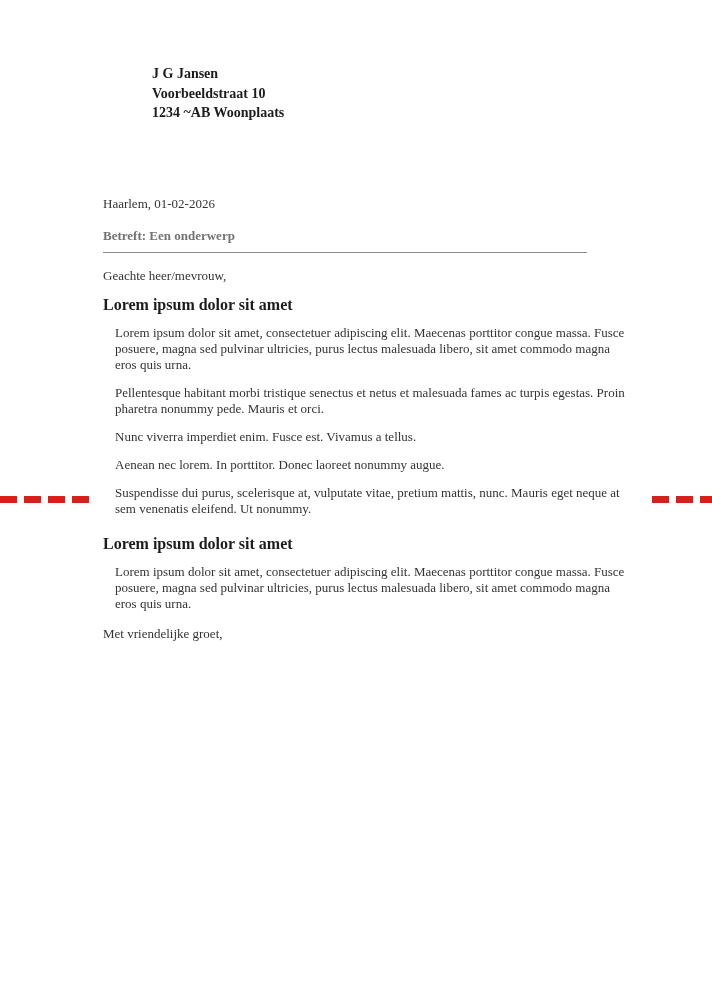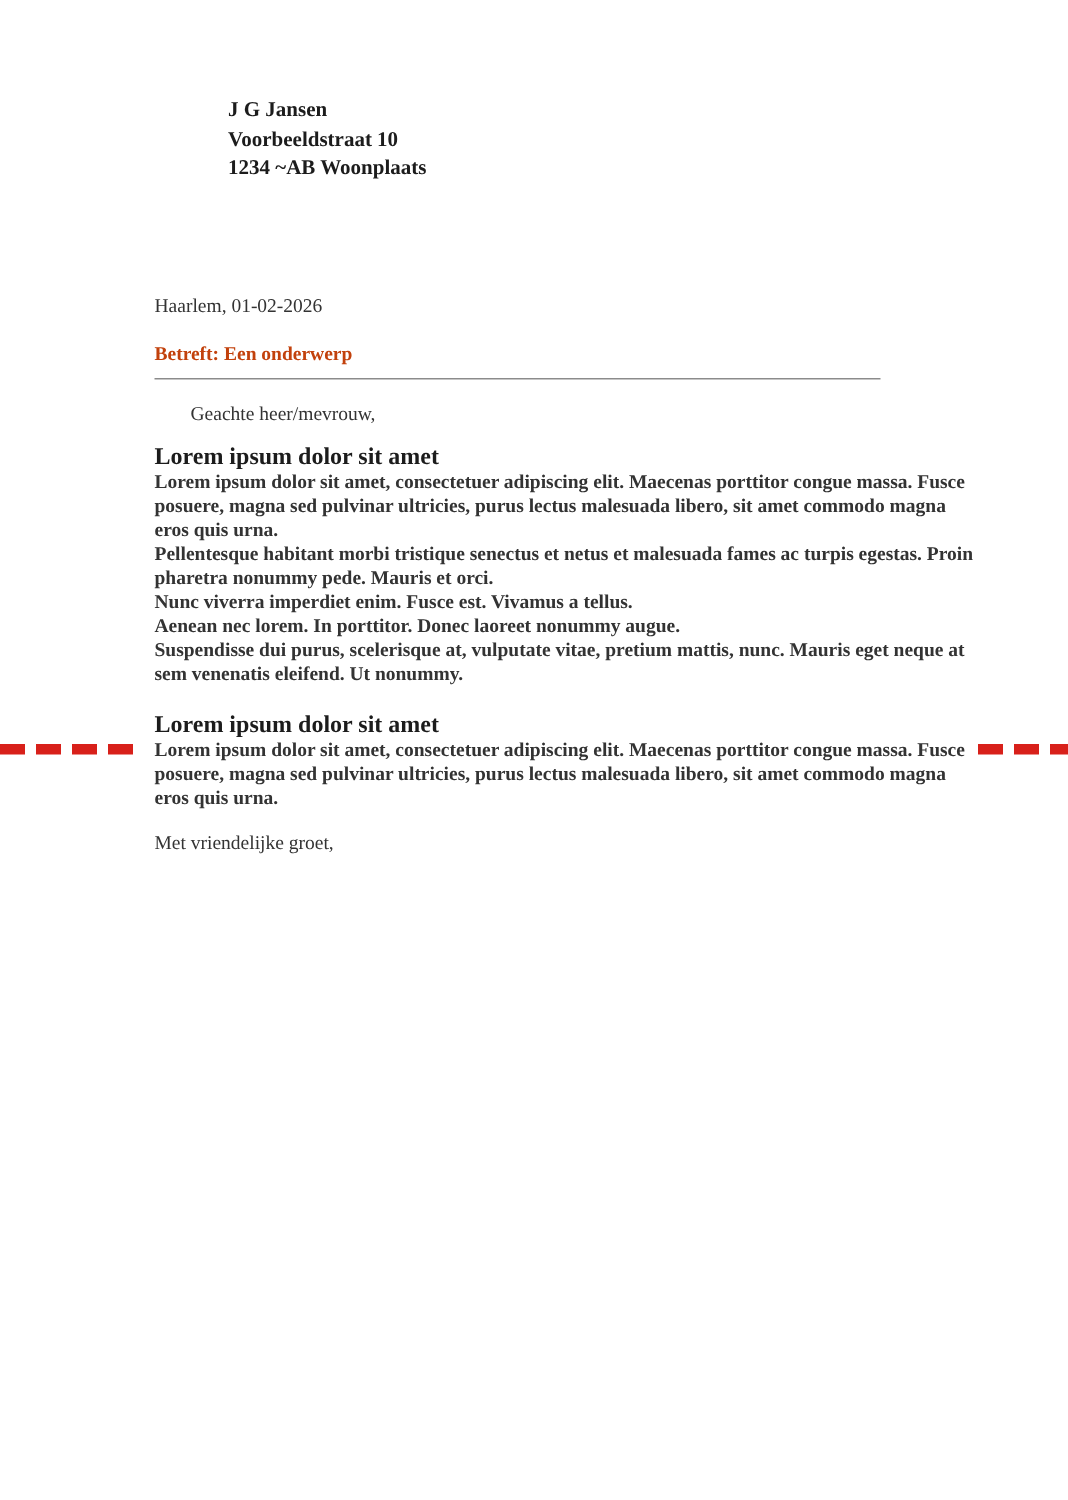--- a/index.html
+++ b/index.html
@@ -36,45 +36,43 @@
     font-size: 13px;
     line-height: 16px;
   }
   .date-line {
     color: #333333;
     font-family: Liberation Serif, serif;
   }
   .subject-line {
     margin-top: 16px;
     font-weight: bold;
-    color: #c2410c;
+    color: #737373;
   }
   .rule {
     margin-top: 8px;
     width: 484px;
     height: 0;
     border-top: 1.5px solid #8b8b8b;
   }
   .salutation {
     margin-top: 15px;
-    margin-left: 24px;
   }
   .letter-section.sec-1 { margin-top: 13px; }
   .letter-section.sec-2 { margin-top: 19px; }
   .section-heading {
     margin: 0;
     font-size: 16px;
     line-height: 16px;
     font-weight: bold;
     color: #1c1c1c;
   }
   .paragraph {
-    margin: 0;
+    margin: 12px;
     white-space: pre;
-    font-weight: bold;
   }
   .closing {
     margin-top: 14px;
   }
   .signature {
     margin-top: 28px;
     font-weight: bold;
     color: #1c1c1c;
     white-space: pre-line;
   }

